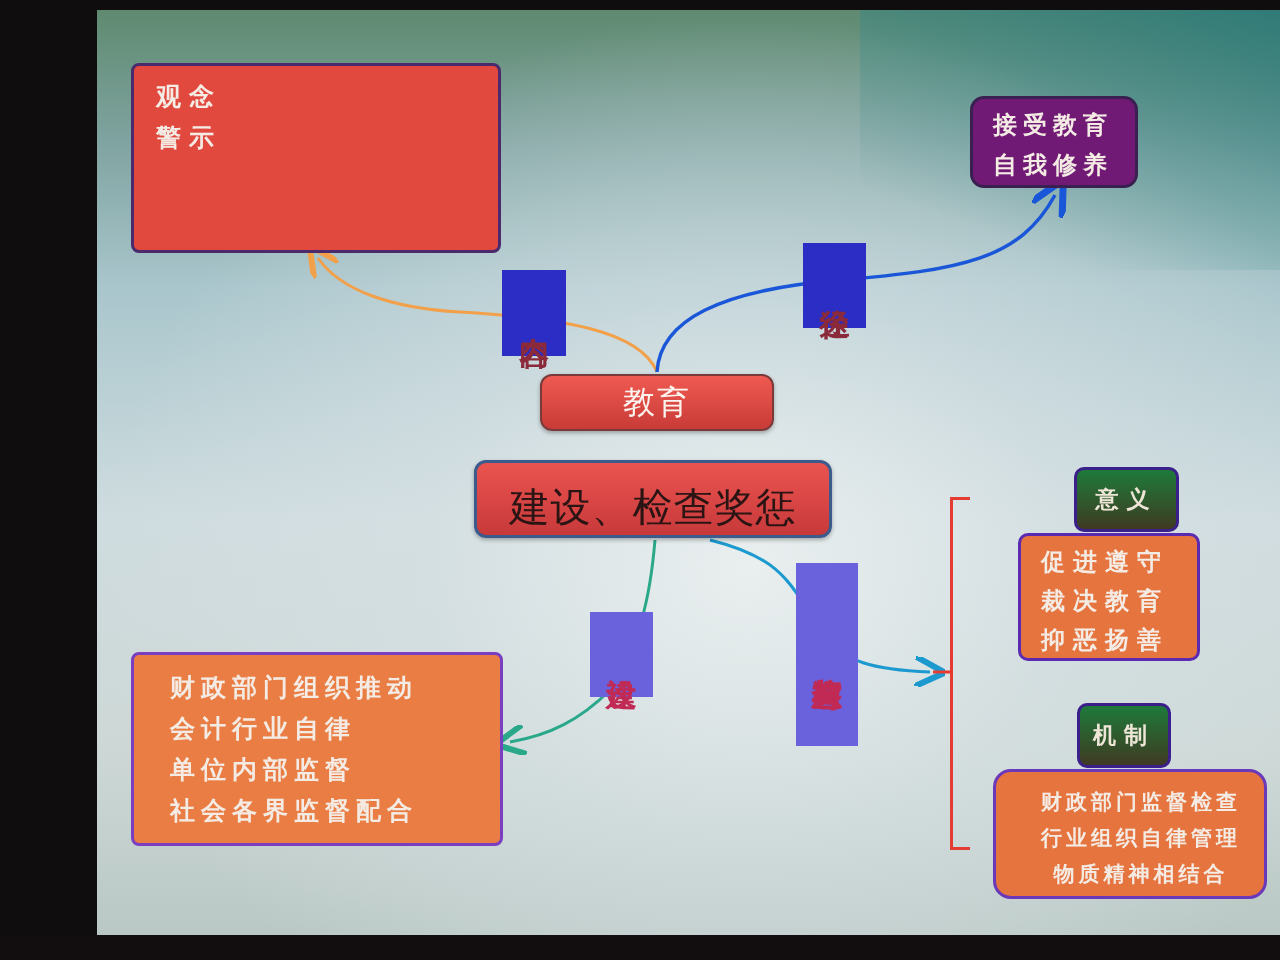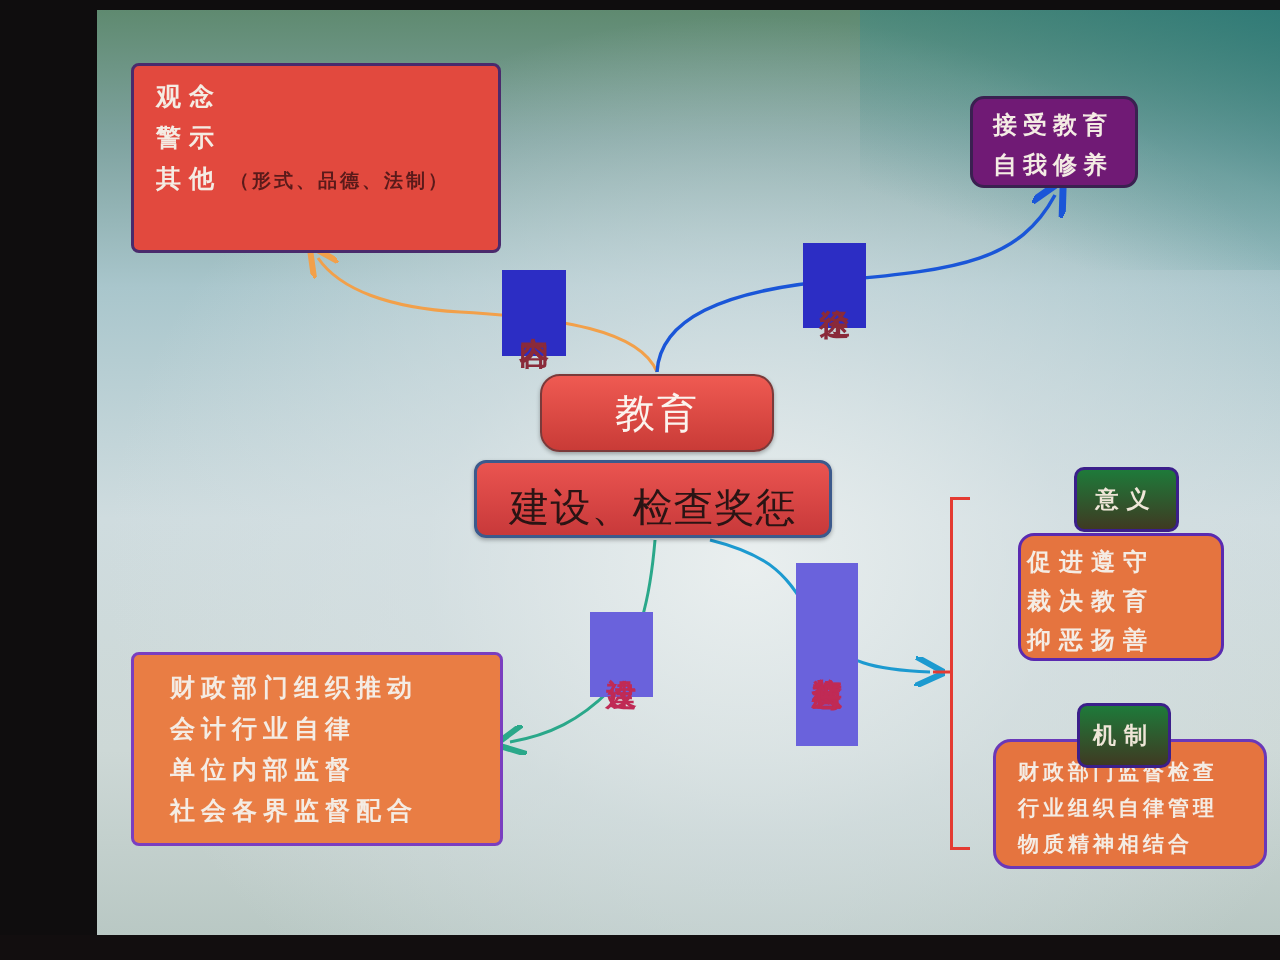--- a/index.html
+++ b/index.html
@@ -40,24 +40,24 @@
   .label-v {
     position: absolute; z-index: 4; display: flex; flex-direction: column; align-items: center; justify-content: center;
     font-size: 30px; line-height: 34px; font-weight: bold;
   }
   .lbl-neirong { left: 502px; top: 270px; width: 64px; height: 86px; background: #2c2dc4; color: #8a2a3a; }
   .lbl-tujing  { left: 803px; top: 243px; width: 63px; height: 85px; background: #2c2dc4; color: #8a2a3a; }
   .lbl-jianshe { left: 590px; top: 612px; width: 63px; height: 85px; background: #6a62dc; color: #c02a55; }
   .lbl-jiancha { left: 796px; top: 563px; width: 62px; height: 183px; background: #6a62dc; color: #c02a55; }
 
   .center-top {
-    position: absolute; z-index: 4; left: 540px; top: 374px; width: 234px; height: 78px;
+    position: absolute; z-index: 4; left: 540px; top: 374px; width: 234px; height: 57px;
     background: linear-gradient(180deg, #ef5a52 0%, #c93b37 100%);
-    border: 2px solid #7a3a3a; border-radius: 20px;
-    color: #fbf3ee; font-size: 40px; display: flex; align-items: center; justify-content: center; letter-spacing: 2px;
+    border: 2px solid #7a3a3a; border-radius: 12px;
+    color: #fbf3ee; font-size: 32px; display: flex; align-items: center; justify-content: center; letter-spacing: 2px;
     box-shadow: 0 2px 4px rgba(0,0,0,0.3);
   }
   .center-bottom {
     position: absolute; z-index: 4; left: 474px; top: 460px; width: 358px; height: 78px;
     background: linear-gradient(180deg, #ea5450 0%, #c8393a 100%);
     border: 3px solid #3c5a8c; border-radius: 12px;
     color: #2a1414; font-size: 40px; display: flex; align-items: flex-end; justify-content: center; letter-spacing: 1px;
     box-shadow: 0 2px 4px rgba(0,0,0,0.3);
   }
 
@@ -73,28 +73,28 @@
   .tag-green {
     position: absolute; z-index: 4; border-radius: 10px; border: 3px solid #3b1f8a;
     background: linear-gradient(180deg, #1e7a3a 0%, #3f3a22 100%);
     color: #efe6d8; font-size: 23px; font-weight: bold; letter-spacing: 8px;
     display: flex; align-items: center; justify-content: center;
   }
   .tag-yiyi { left: 1074px; top: 467px; width: 105px; height: 65px; }
   .tag-jizhi { left: 1077px; top: 703px; width: 94px; height: 65px; }
 
   .meaning-box {
-    left: 1018px; top: 533px; width: 206px; height: 128px; border-radius: 16px;
+    left: 1018px; top: 533px; width: 182px; height: 128px; border-radius: 10px;
     background: #e5743f; border: 3px solid #5a2ab0;
-    padding: 6px 0 0 6px; font-size: 24px; letter-spacing: 8px; line-height: 39px; font-weight: bold;
+    padding: 6px 0 0 20px; font-size: 24px; letter-spacing: 8px; line-height: 39px; font-weight: bold;
   }
   .mech-box {
-    left: 993px; top: 739px; width: 274px; height: 130px; border-radius: 18px;
+    left: 993px; top: 769px; width: 274px; height: 130px; border-radius: 18px;
     background: #e5743f; border: 3px solid #6a38b8;
-    padding: 12px 0 8px 22px; font-size: 21px; letter-spacing: 4px; line-height: 36px; font-weight: bold;
+    padding: 12px 0 8px 22px; font-size: 21px; letter-spacing: 4px; line-height: 36px; font-weight: bold; text-align: center;
   }
 </style>
 </head>
 <body>
 
 <div class="screen"></div>
 <div class="bezel-bottom"></div>
 
 <svg class="lines" viewBox="0 0 1280 960">
   <defs>
@@ -114,21 +114,20 @@
   <path d="M657,372 C640,330 560,318 460,312 C390,308 340,290 318,258" fill="none" stroke="#f2a04a" stroke-width="3" marker-end="url(#arrOrange)"></path>
   <path d="M657,372 C660,320 720,290 840,280 C960,270 1020,260 1055,195" fill="none" stroke="#1a56d8" stroke-width="3.5" marker-end="url(#arrBlue)"></path>
   <path d="M655,540 C650,600 640,640 610,690 C580,720 550,735 510,742" fill="none" stroke="#2aa88a" stroke-width="3" marker-end="url(#arrGreen)"></path>
   <path d="M710,540 C770,555 790,575 815,625 C840,665 880,670 930,672" fill="none" stroke="#1c9ad0" stroke-width="3" marker-end="url(#arrCyan)"></path>
   <line x1="933" y1="672" x2="952" y2="672" stroke="#e43b32" stroke-width="3"></line>
 </svg>
 
 <div class="box content-box">
   <span class="line">观念</span>
   <span class="line">警示</span>
-  <span class="line"><span>其他</span><span class="note">（形式、品德、法制）</span></span>
 </div>
 
 <div class="box path-box">
   <span class="line">接受教育</span>
   <span class="line">自我修养</span>
 </div>
 
 <div class="label-v lbl-neirong">
   <span style="writing-mode: vertical-rl;">内容</span>
 </div>

